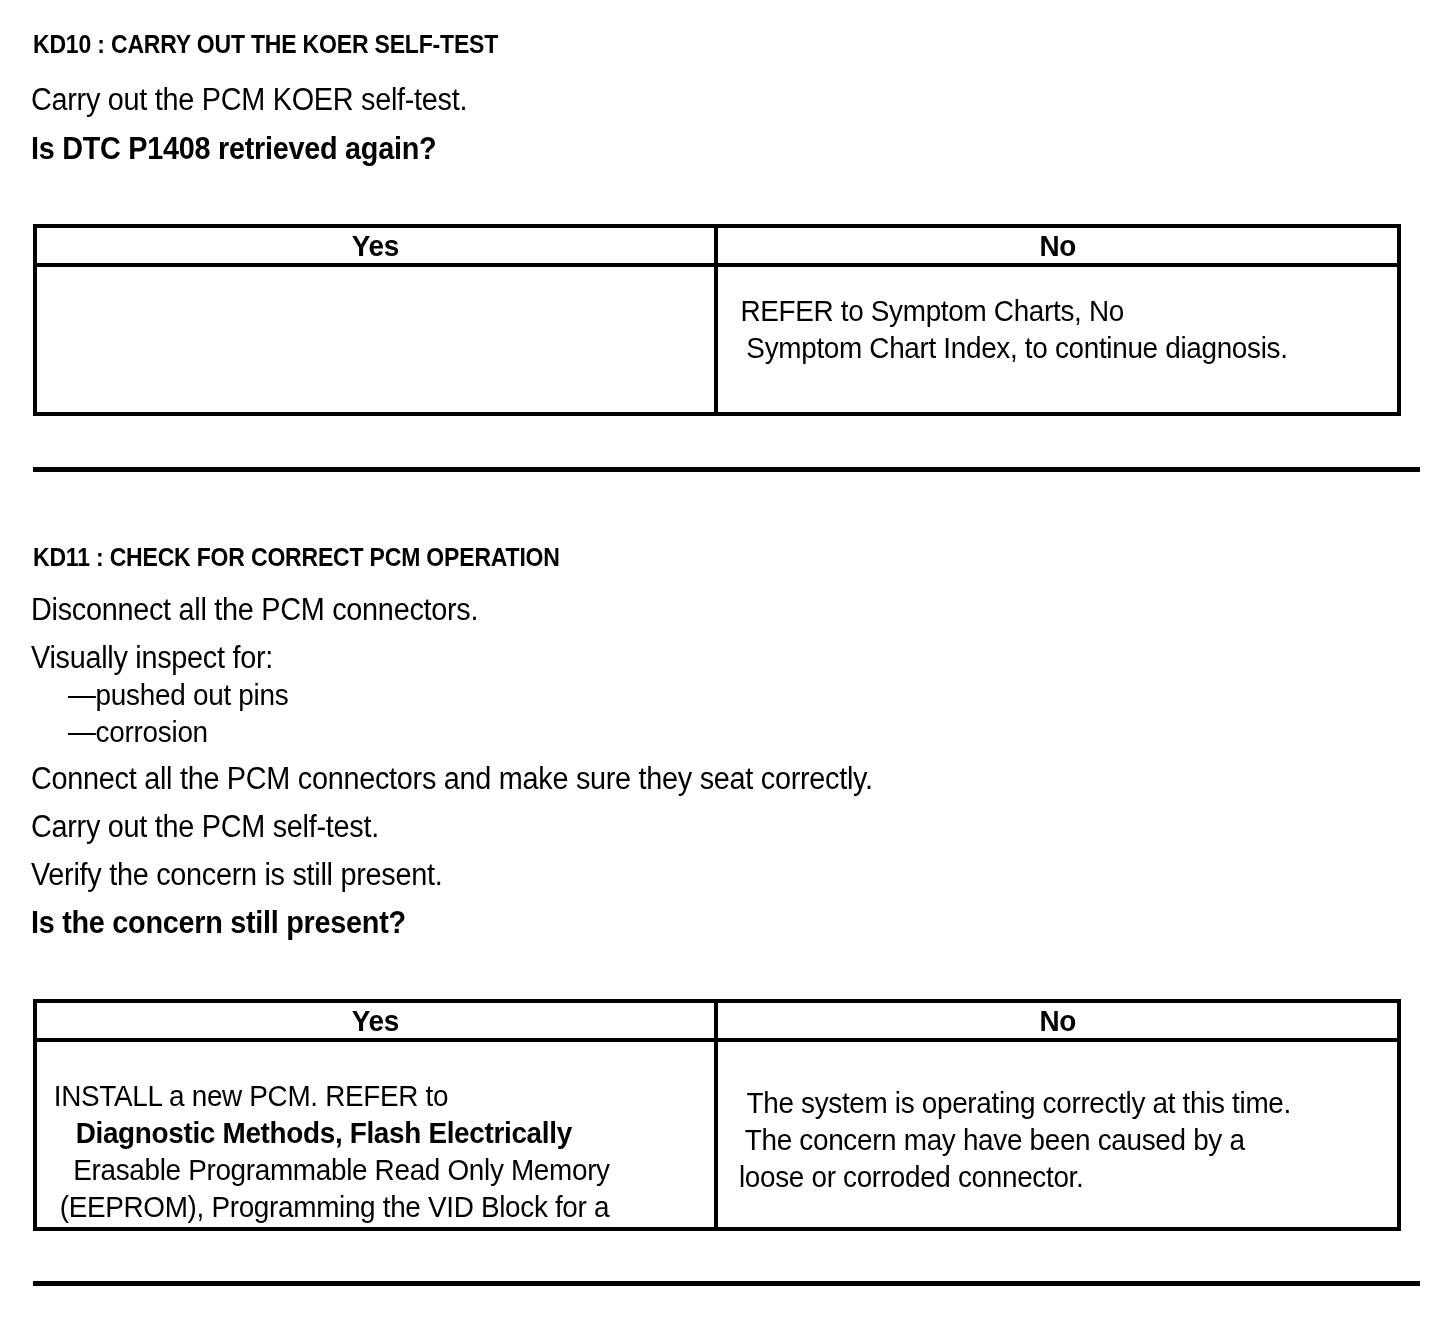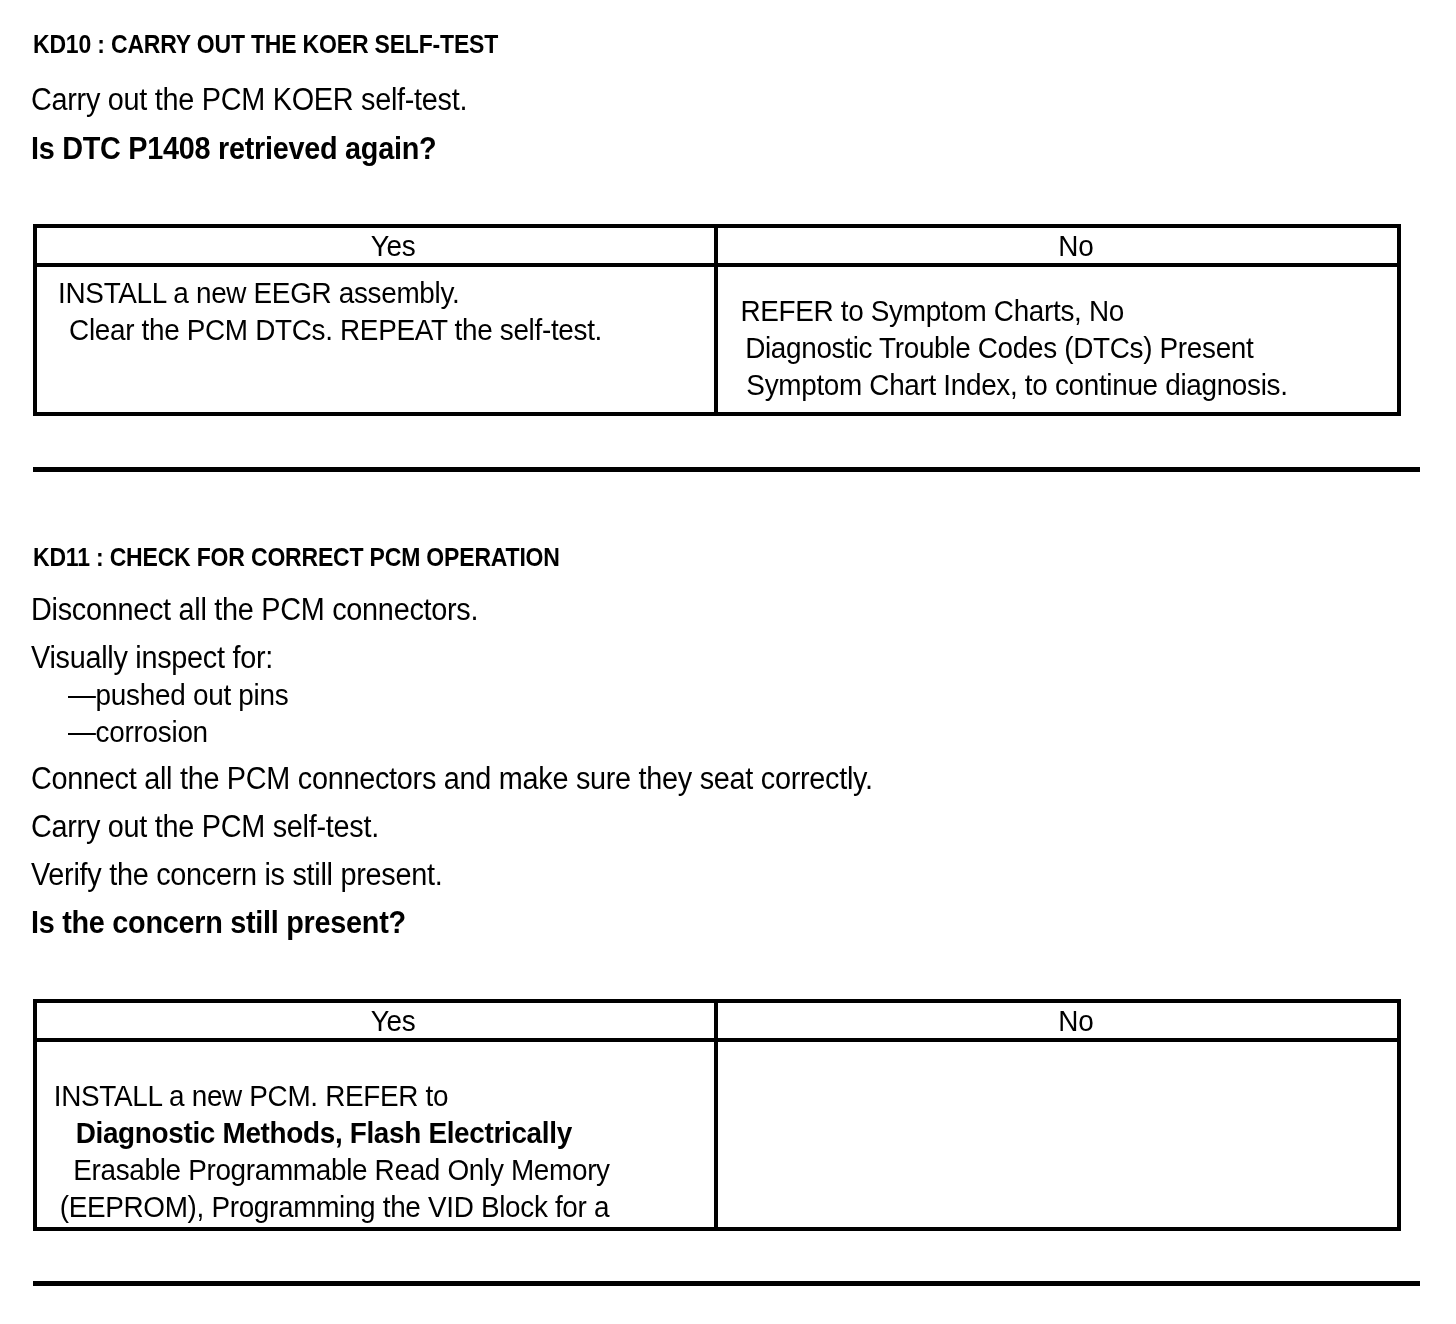--- a/index.html
+++ b/index.html
@@ -89,24 +89,23 @@
     height: 4px;
     background: #000000;
   }
   .dt-head-cell {
     position: absolute;
     top: 0;
     display: flex;
     align-items: center;
     justify-content: center;
     font-size: 30px;
-    font-weight: normal;
+    font-weight: bold;
     letter-spacing: -0.3px;
     line-height: 1;
-    padding-left: 18px;
   }
   .dt-head-cell span {
     transform: scaleX(0.93);
     display: inline-block;
   }
   .dt-body-cell {
     position: absolute;
     overflow: hidden;
   }
   .dt-text-line {
@@ -142,28 +141,23 @@
     <div class="dt-col-divider" style="left:677px;"></div>
     <div class="dt-row-divider" style="top:35px;"></div>
 
     <div class="dt-head-cell" style="left:0; width:677px; height:35px;">
       <span>Yes</span>
     </div>
     <div class="dt-head-cell" style="left:681px; width:679px; height:35px;">
       <span>No</span>
     </div>
 
-    <div class="dt-body-cell" style="left:0; top:39px; width:677px; height:145px; padding:7px 0 0 6px; box-sizing:border-box;">
-      <div class="dt-text-line"><span class="sx">INSTALL a new EEGR assembly.</span></div>
-      <div class="dt-text-line" style="padding-left:6px;"><span class="sx">Clear the PCM DTCs. REPEAT the self-test.</span></div>
-    </div>
 
     <div class="dt-body-cell" style="left:681px; top:39px; width:679px; height:145px; padding:25px 0 0 8px; box-sizing:border-box;">
       <div class="dt-text-line"><span class="sx">REFER to Symptom Charts, No</span></div>
-      <div class="dt-text-line"><span class="sx">Diagnostic Trouble Codes (DTCs) Present</span></div>
       <div class="dt-text-line"><span class="sx">Symptom Chart Index, to continue diagnosis.</span></div>
     </div>
   </div>
 
   <div class="section-rule" style="top:467px;"></div>
 
   <div class="step-heading" style="top:545px;">KD11 : CHECK FOR CORRECT PCM OPERATION</div>
 
   <div class="body-line" style="top:594px;">Disconnect all the PCM connectors.</div>
 
@@ -193,17 +187,22 @@
       <span>No</span>
     </div>
 
     <div class="dt-body-cell" style="left:0; top:39px; width:677px; height:185px; padding:5px 2px 0 2px; box-sizing:border-box;margin-top:30px;">
       <div class="dt-text-line"><span class="sx">INSTALL a new PCM.  REFER to</span></div>
       <div class="dt-text-line" style="padding-left:18px;font-weight:bold;"><span class="sx">Diagnostic Methods,  Flash Electrically</span></div>
       <div class="dt-text-line" style="padding-left:14px;"><span class="sx">Erasable Programmable Read Only Memory</span></div>
       <div class="dt-text-line"><span class="sx">(EEPROM), Programming the VID Block for a</span></div>
     </div>
 
+    <div class="dt-body-cell" style="left:681px; top:39px; width:679px; height:185px; padding:42px 0 0 8px; box-sizing:border-box;">
+      <div class="dt-text-line"><span class="sx">The system is operating correctly at this time.</span></div>
+      <div class="dt-text-line"><span class="sx">The concern may have been caused by a</span></div>
+      <div class="dt-text-line"><span class="sx">loose or corroded connector.</span></div>
+    </div>
   </div>
 
   <div class="section-rule" style="top:1281px;"></div>
 
 </div>
 
 </body></html>

